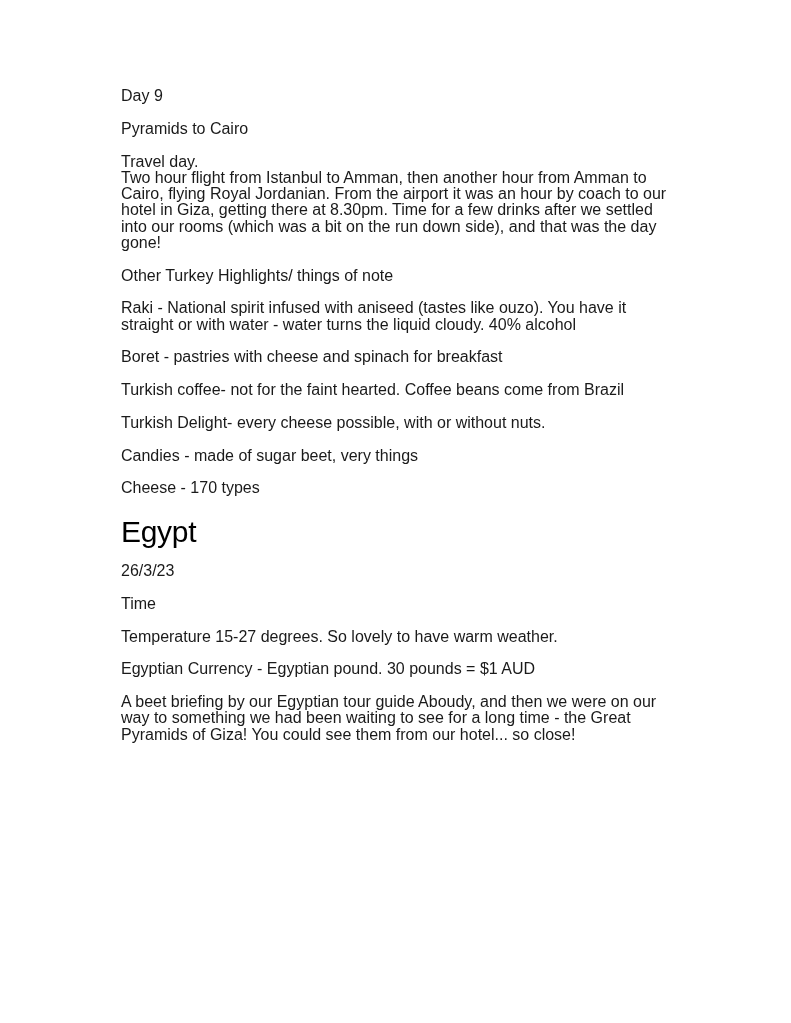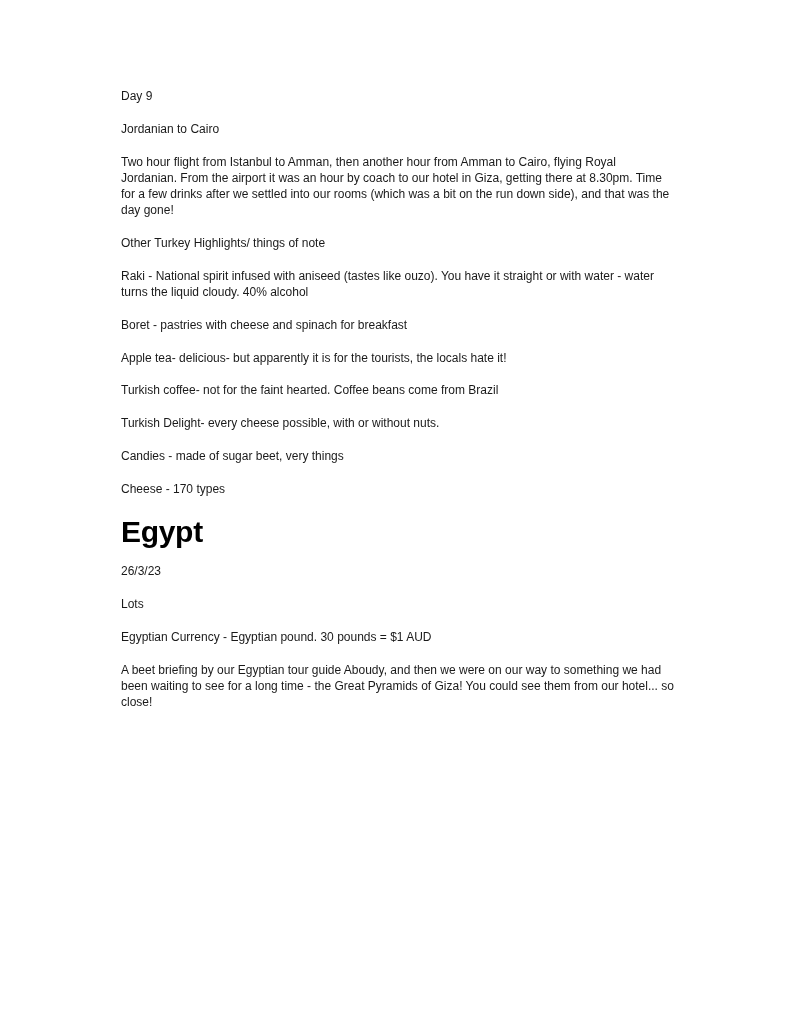--- a/index.html
+++ b/index.html
@@ -16,58 +16,59 @@
   }
   .doc-page {
     box-sizing: border-box;
     width: 791px;
     height: 1023px;
     padding: 88px 117px 0 121px;
     background: #ffffff;
   }
   .doc-page p {
     margin: 0 0 16.5px 0;
-    font-size: 12px;
+    font-size: 16px;
     line-height: 16.25px;
     max-width: 553px;
     white-space: normal;
   }
   .doc-page p span { display: block; }
   .spacer-before { margin-top: 16px !important; }
   h1.section-heading {
     margin: 16px 0 12px 0;
     font-size: 30px;
     line-height: 38px;
-    font-weight: 700;
+    font-weight: 400;
     color: #000000;
     letter-spacing: -0.3px;
   }
 </style>
 </head>
 <body>
 
 <div class="doc-page">
 
   <p>Day 9</p>
-  <p>Jordanian to Cairo</p>
+  <p>Pyramids to Cairo</p>
 
   <p>
+    <span>Travel day.</span>
     <span>Two hour flight from Istanbul to Amman, then another hour from Amman to Cairo, flying Royal Jordanian. From the airport it was an hour by coach to our hotel in Giza, getting there at 8.30pm. Time for a few drinks after we settled into our rooms (which was a bit on the run down side), and that was the day gone!</span>
   </p>
 
   <p class="spacer-before">Other Turkey Highlights/ things of note</p>
 
   <p>Raki - National spirit infused with aniseed (tastes like ouzo). You have it straight or with water - water turns the liquid cloudy. 40% alcohol</p>
   <p>Boret - pastries with cheese and spinach for breakfast</p>
-  <p>Apple tea- delicious- but apparently it is for the tourists, the locals hate it!</p>
   <p>Turkish coffee- not for the faint hearted. Coffee beans come from Brazil</p>
   <p>Turkish Delight- every cheese possible, with or without nuts.</p>
   <p>Candies - made of sugar beet, very things</p>
   <p>Cheese - 170 types</p>
 
   <h1 class="section-heading">Egypt</h1>
 
   <p>26/3/23</p>
-  <p>Lots</p>
+  <p>Time</p>
+  <p>Temperature 15-27 degrees. So lovely to have warm weather.</p>
   <p>Egyptian Currency - Egyptian pound. 30 pounds = $1 AUD</p>
   <p>A beet briefing by our Egyptian tour guide Aboudy, and then we were on our way to something we had been waiting to see for a long time - the Great Pyramids of Giza! You could see them from our hotel... so close!</p>
 
 </div>
 
 </body></html>

